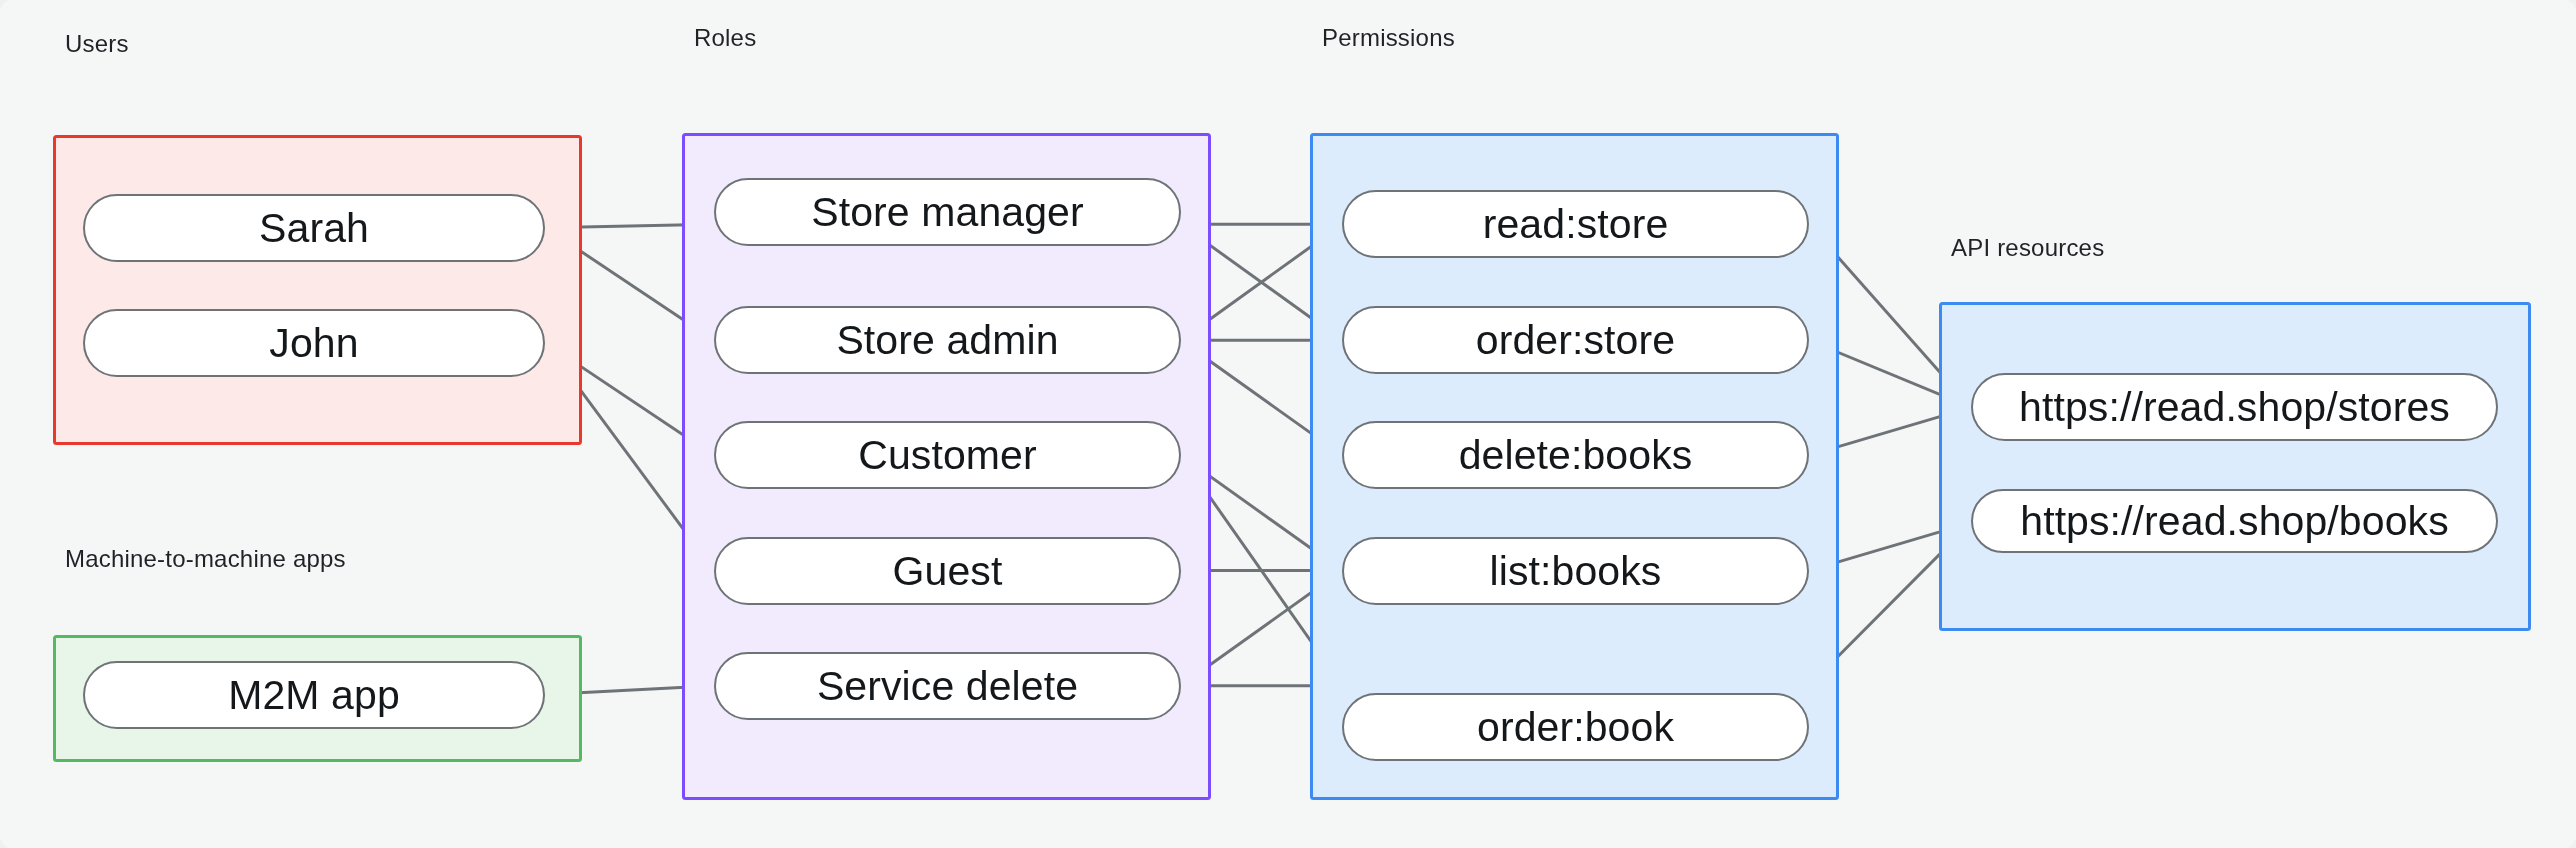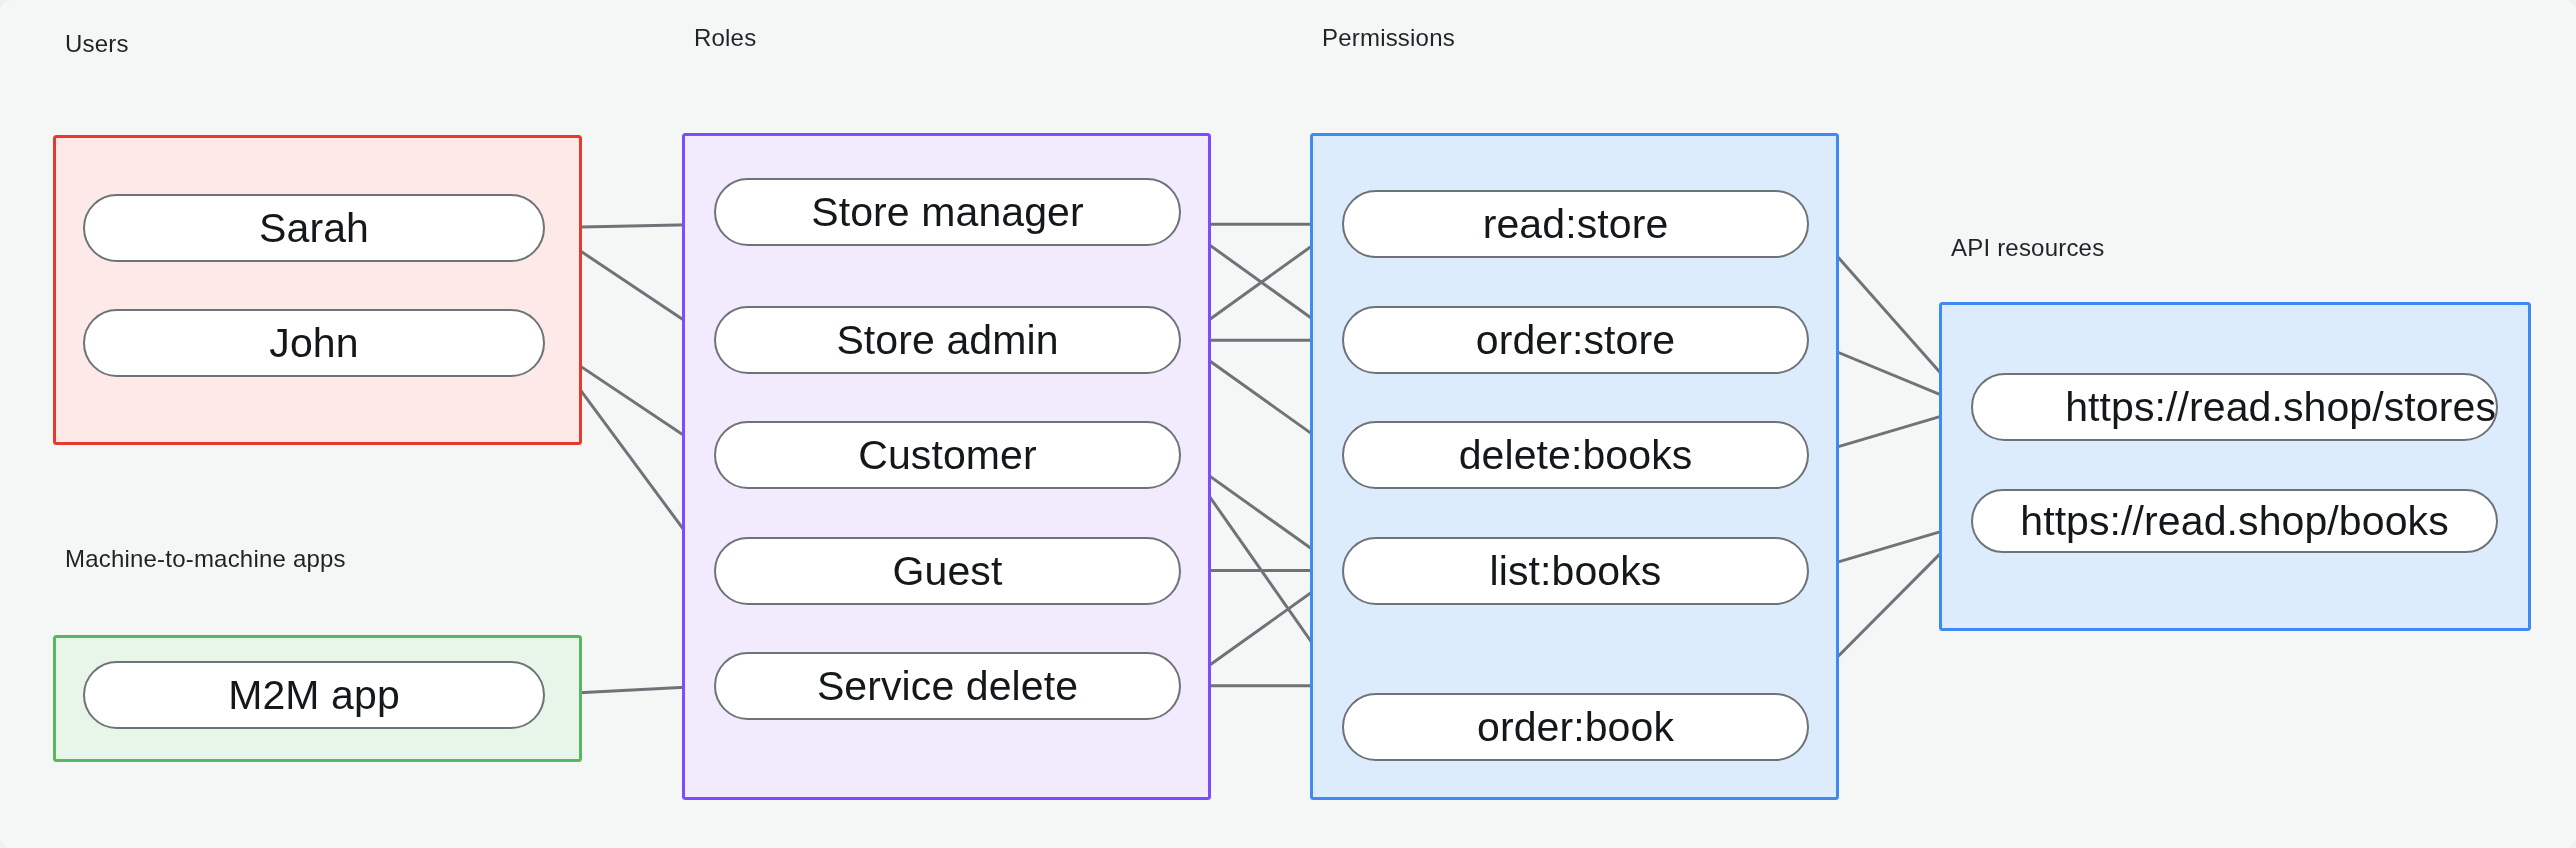--- a/index.html
+++ b/index.html
@@ -129,21 +129,21 @@
       </div>
       <div class="node" style="left: 1342px; top: 421px; width: 467px; height: 68px;">
         <span>delete:books</span>
       </div>
       <div class="node" style="left: 1342px; top: 537px; width: 467px; height: 68px;">
         <span>list:books</span>
       </div>
       <div class="node" style="left: 1342px; top: 652px; width: 467px; height: 68px; margin-top: 41px;">
         <span>order:book</span>
       </div>
-      <div class="node" style="left: 1971px; top: 373px; width: 527px; height: 68px; justify-content: flex-end;">
+      <div class="node" style="left: 1971px; top: 373px; width: 527px; height: 68px;">
         <span>https://read.shop/stores</span>
       </div>
       <div class="node" style="left: 1971px; top: 489px; width: 527px; height: 64px;">
         <span>https://read.shop/books</span>
       </div>
     </div>
 </div>
 
 
 </body></html>

